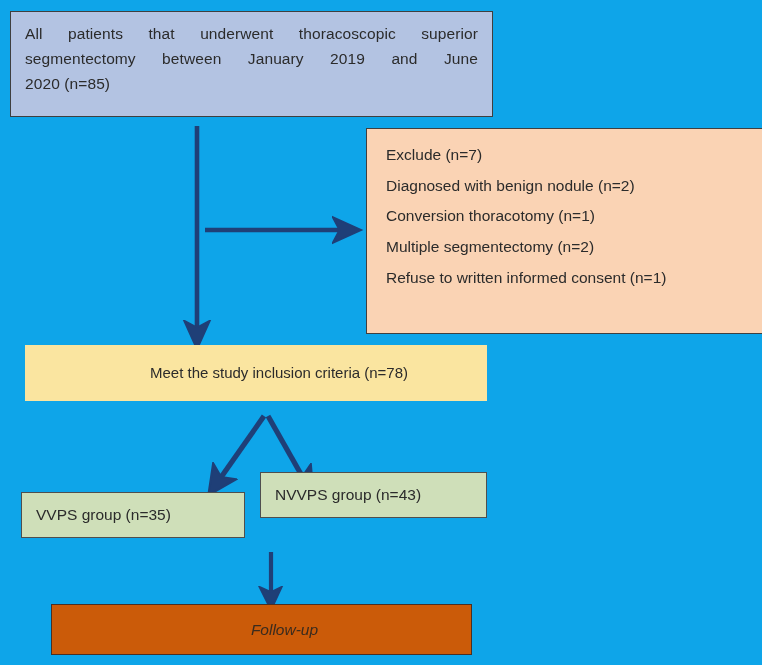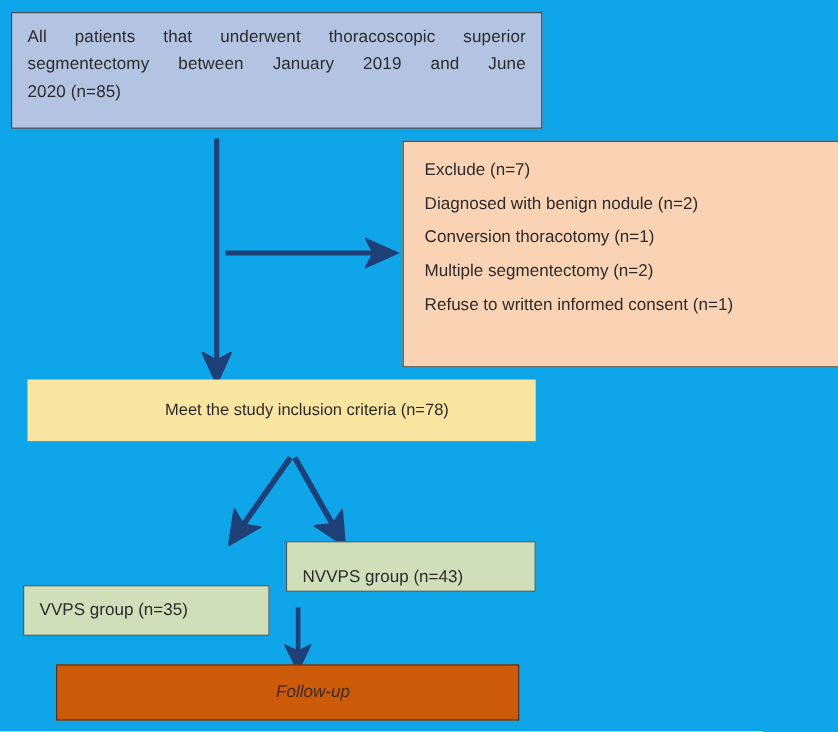--- a/index.html
+++ b/index.html
@@ -82,27 +82,25 @@
     height: 46px;
     display: flex;
     align-items: center;
     font-size: 15.5px;
     padding-left: 14px;
   }
   #box-group-vvps {
     left: 21px;
     top: 492px;
     width: 224px;
-    margin-top: 40px;
   }
   #box-group-nvvps {
     left: 260px;
-    top: 492px;
+    top: 472px;
     width: 227px;
-    align-items: flex-end;
   }
   
   #box-followup {
     left: 51px;
     top: 604px;
     width: 421px;
     height: 51px;
     background: #cb5b09;
     border: 1.5px solid #4a3024;
     display: flex;

